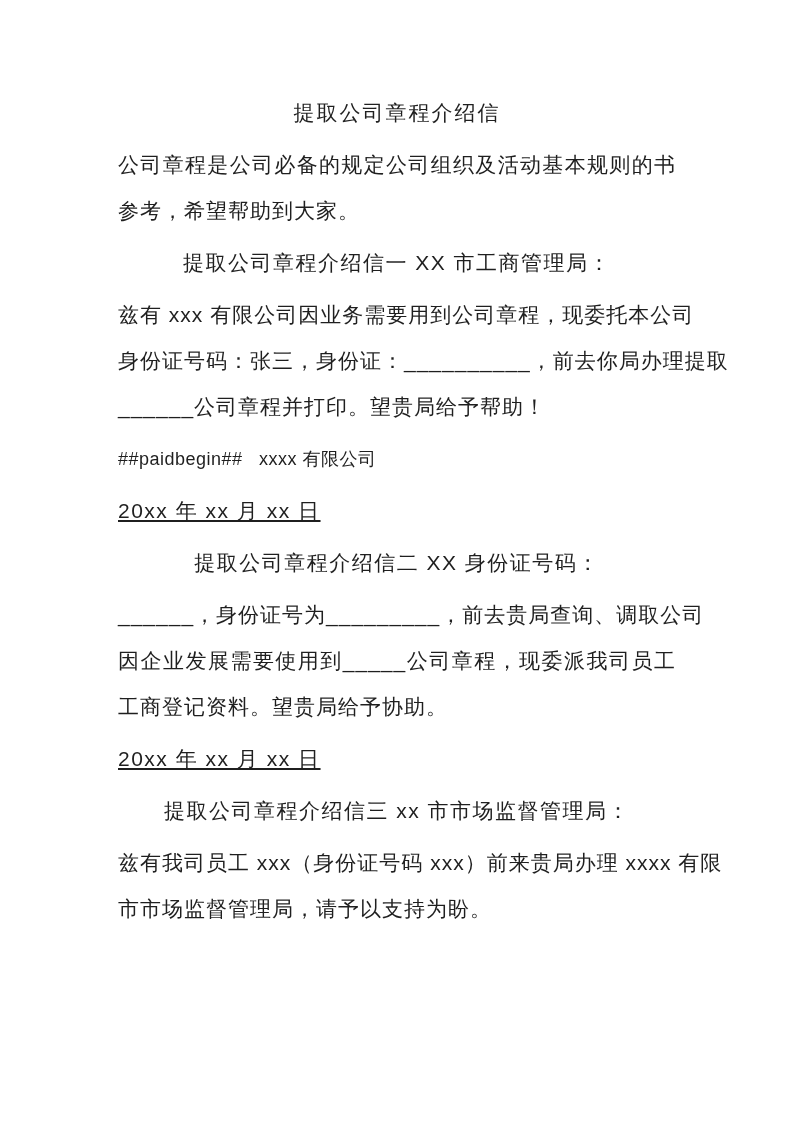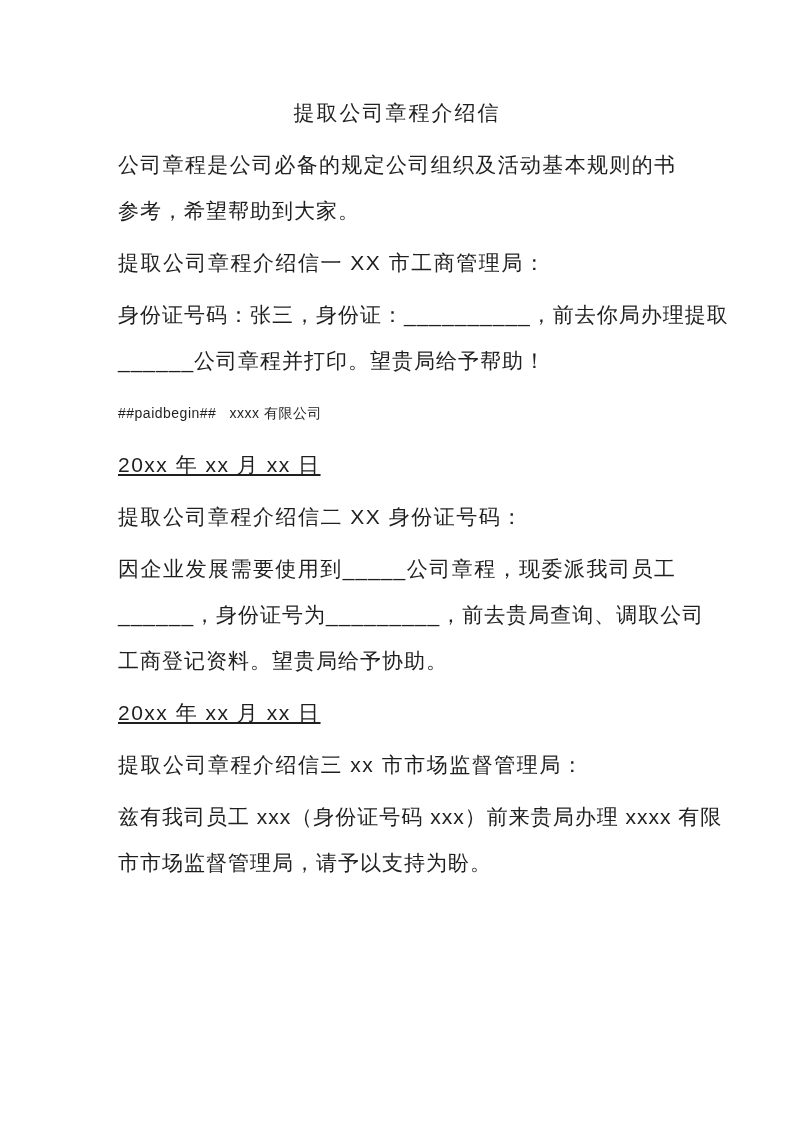--- a/index.html
+++ b/index.html
@@ -32,57 +32,58 @@
   .title {
     text-align: center;
     letter-spacing: 2px;
   }
   
   .just {
     text-align: justify;
     text-align-last: justify;
   }
   .paidline {
-    font-size: 14px;
+    font-size: 18px;
     white-space: pre;
     letter-spacing: 0.5px;
   }
   .sig-indent { padding-left: 23px; }
   .date { letter-spacing: 1.5px; text-decoration: underline; }
-  .heading { letter-spacing: 1.5px; }
+  .heading { letter-spacing: 1.5px; text-align: center; }
 </style>
 </head>
 <body>
 
 <div class="page">
   <div class="doc">
 
     <div class="line title block">提取公司章程介绍信</div>
 
     <div class="block">
       <div class="line just">公司章程是公司必备的规定公司组织及活动基本规则的书</div>
       <div class="line">参考，希望帮助到大家。</div>
     </div>
 
     <div class="line heading block">提取公司章程介绍信一 XX 市工商管理局：</div>
 
     <div class="block">
+      <div class="line just">兹有 xxx 有限公司因业务需要用到公司章程，现委托本公司</div>
       <div class="line just">身份证号码：张三，身份证：__________，前去你局办理提取</div>
       <div class="line">______公司章程并打印。望贵局给予帮助！</div>
     </div>
 
     <div class="line paidline block">##paidbegin##   xxxx 有限公司</div>
 
     <div class="line date block">20xx 年 xx 月 xx 日</div>
 
     <div class="line heading block">提取公司章程介绍信二 XX 身份证号码：</div>
 
     <div class="block">
+      <div class="line just">______，身份证号为_________，前去贵局查询、调取公司</div>
       <div class="line just">因企业发展需要使用到_____公司章程，现委派我司员工</div>
-      <div class="line just">______，身份证号为_________，前去贵局查询、调取公司</div>
       <div class="line">工商登记资料。望贵局给予协助。</div>
     </div>
 
 
     <div class="line date block">20xx 年 xx 月 xx 日</div>
 
     <div class="line heading block">提取公司章程介绍信三 xx 市市场监督管理局：</div>
 
     <div class="block">
       <div class="line just">兹有我司员工 xxx（身份证号码 xxx）前来贵局办理 xxxx 有限</div>

